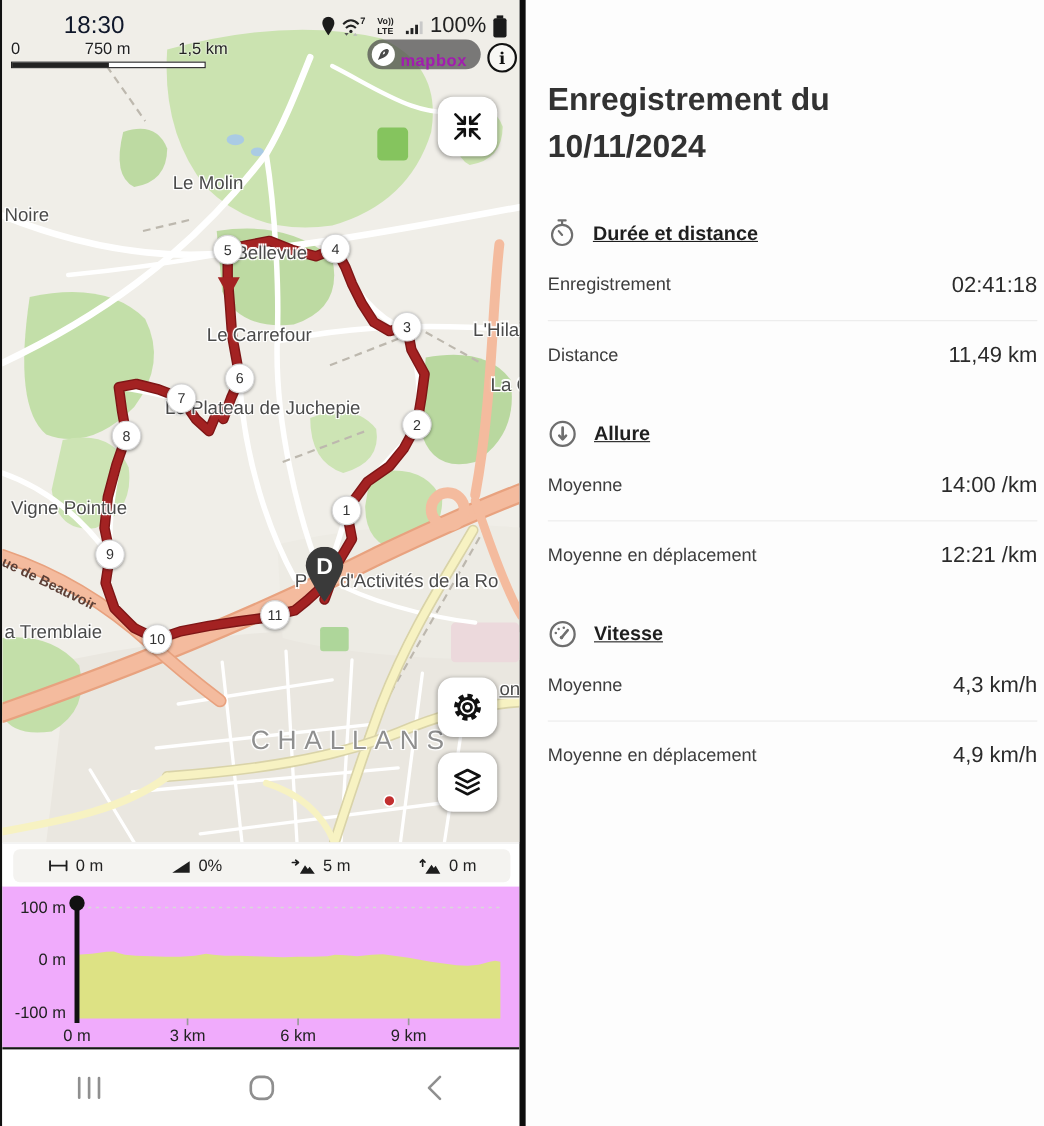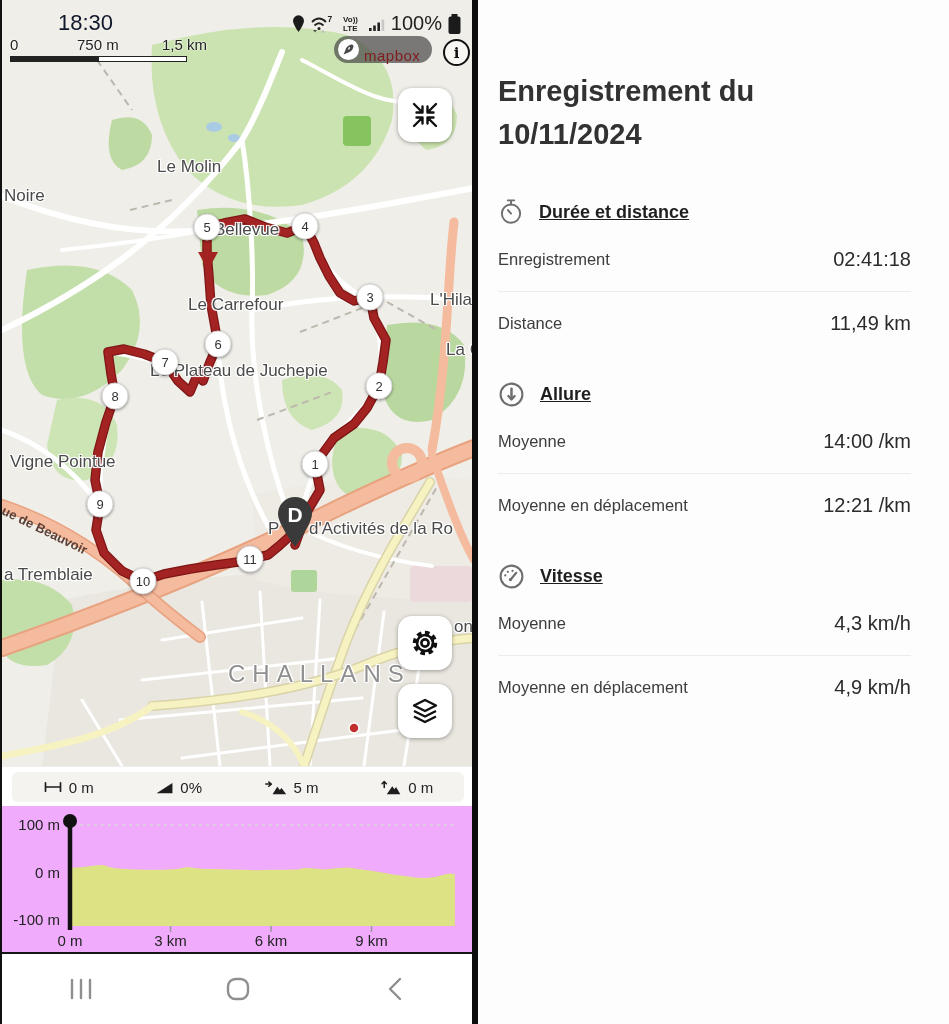--- a/index.html
+++ b/index.html
@@ -33,21 +33,21 @@
 
   #scale { position:absolute; left:8px; top:36px; z-index:8; color:#222; font-size:15px; }
   #scale-labels { position:relative; width:200px; height:18px; }
   #scale-labels span { position:absolute; top:0; text-shadow:0 0 2px #fff,0 0 2px #fff; }
   #scale-bar { margin-top:2px; width:177px; height:6px; border:1.5px solid #222; background:#fff; }
   #scale-bar .half { width:50%; height:100%; background:#222; }
 
   #mapbox-pill { position:absolute; left:332px; top:36px; height:27px; padding:3px 12px 3px 4px;
     background:rgba(75,75,75,.72); border-radius:14px; display:flex; align-items:center; gap:5px; z-index:8; }
   #mapbox-logo { width:21px; height:21px; border-radius:50%; background:#fff; display:flex; align-items:center; justify-content:center; }
-  #mapbox-pill .brand { color:#7f1d1d; font-size:15px; font-weight:400; letter-spacing:.5px;margin-top:12px; }
+  #mapbox-pill .brand { color:#a21caf; font-size:15px; font-weight:700; letter-spacing:.5px;margin-top:12px; }
   #map-info-btn { position:absolute; left:441px; top:39px; width:27px; height:27px; border-radius:50%;
     border:2.5px solid #111; color:#111; background:rgba(255,255,255,.5); display:flex; align-items:center; justify-content:center;
     font-family:"DejaVu Serif", serif; font-weight:700; font-size:15px; z-index:8; }
 
   
   #stats-outer { position:absolute; left:0; top:766px; width:472px; height:40px; background:#fff; border-top:1px solid #eee; }
   #stats-bar { margin:5px 10px; height:30px; background:#f4f3f0; border-radius:6px;
     display:flex; align-items:center; justify-content:space-around; }
   .stat { display:flex; align-items:center; gap:6px; font-size:15px; color:#222; font-weight:500; }
   .stat .ic { display:flex; align-items:center; }
@@ -58,21 +58,21 @@
 
   
   #navbar { position:absolute; left:0; top:952px; width:472px; height:72px; background:#fff;
     border-top:2px solid #161616; display:flex; align-items:center; }
   .nav-slot { flex:1; display:flex; align-items:center; justify-content:center; }
 
   
   #divider { width:6px; height:1024px; background:#0d0d0d; }
 
   
-  #panel { position:relative; width:471px; height:1024px; background:#fdfdfd; padding:70px 38px 0 20px; }
+  #panel { position:relative; width:471px; height:1024px; background:#fdfdfd; padding:70px 6px 0 20px; }
   #panel-title { font-size:29px; line-height:43px; font-weight:600; color:#323232; margin-bottom:42px; }
   .section-header { display:flex; align-items:center; gap:15px; margin:26px 0 2px 0; }
   .section-header:first-child { margin-top:0; }
   .section-header .sic { display:flex; align-items:center; color:#6e6e6e; }
   .section-header .stitle { font-size:18px; font-weight:700; color:#1f1f1f;text-decoration:underline; }
   .stat-row { display:flex; align-items:center; justify-content:space-between; padding:20px 0; }
   .stat-row + .stat-row { border-top:1px solid #ececec; }
   .stat-row .lbl { font-size:16.5px; color:#3d3d3d; }
   .stat-row .val { font-size:20px; color:#2b2b2b; }
 </style>
@@ -165,21 +165,21 @@
           <div class="map-label " style="left: 212px; top: 220px;">Bellevue</div>
           <div class="map-label " style="left: 186px; top: 295px;">Le Carrefour</div>
           <div class="map-label " style="left: 428px; top: 290px;">L'Hilairi</div>
           <div class="map-label " style="left: 444px; top: 340px;">La C</div>
           <div class="map-label " style="left: 148px; top: 361px;">Le Plateau de Juchepie</div>
           <div class="map-label " style="left: 8px; top: 452px;">Vigne Pointue</div>
           <div class="map-label street" style="left: 4px; top: 503px; transform: rotate(26deg); transform-origin: left top;">ue de Beauvoir</div>
           <div class="map-label " style="left: 2px; top: 565px;">a Tremblaie</div>
           <div class="map-label " style="left: 266px; top: 519px;">P</div>
           <div class="map-label " style="left: 307px; top: 519px;">d'Activités de la Ro</div>
-          <div class="map-label " style="left: 452px; top: 617px;">on</div>
+          <div class="map-label " style="left: 452px; top: 617px; text-decoration: underline;">on</div>
           <div class="map-label city" style="left: 226px; top: 660px;">CHALLANS</div>
         </div>
       <div id="map-waypoints">
           <div class="waypoint" style="left: 313px; top: 464px;">1</div>
           <div class="waypoint" style="left: 377px; top: 386px;">2</div>
           <div class="waypoint" style="left: 368px; top: 297px;">3</div>
           <div class="waypoint" style="left: 303px; top: 226px;">4</div>
           <div class="waypoint" style="left: 205px; top: 227px;">5</div>
           <div class="waypoint" style="left: 216px; top: 344px;">6</div>
           <div class="waypoint" style="left: 163px; top: 362px;">7</div>

